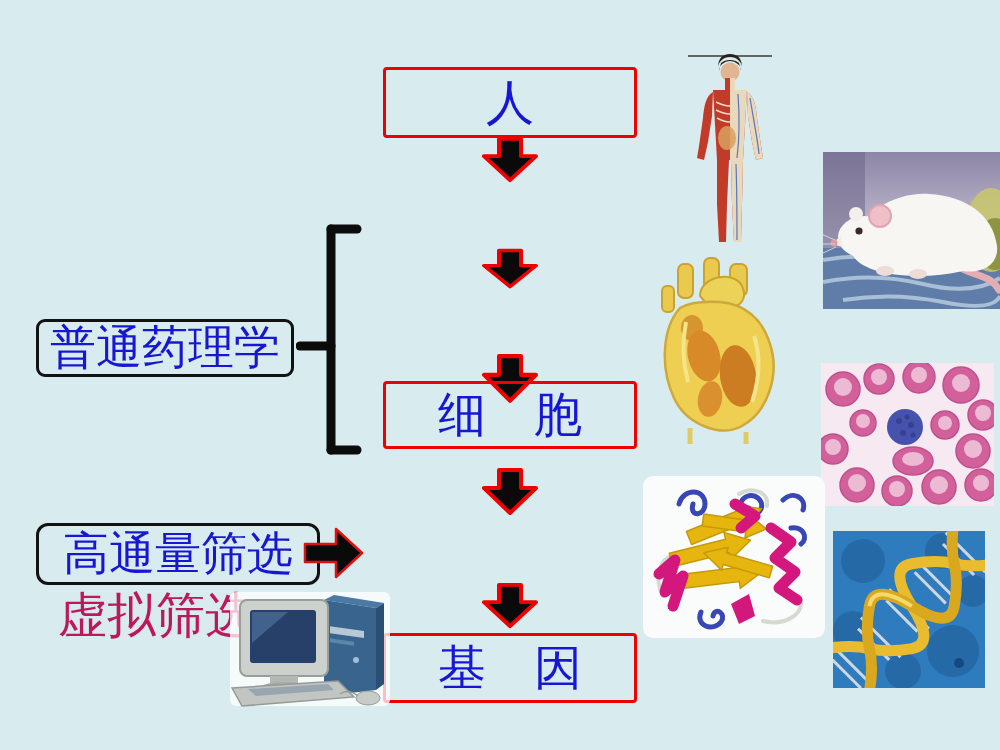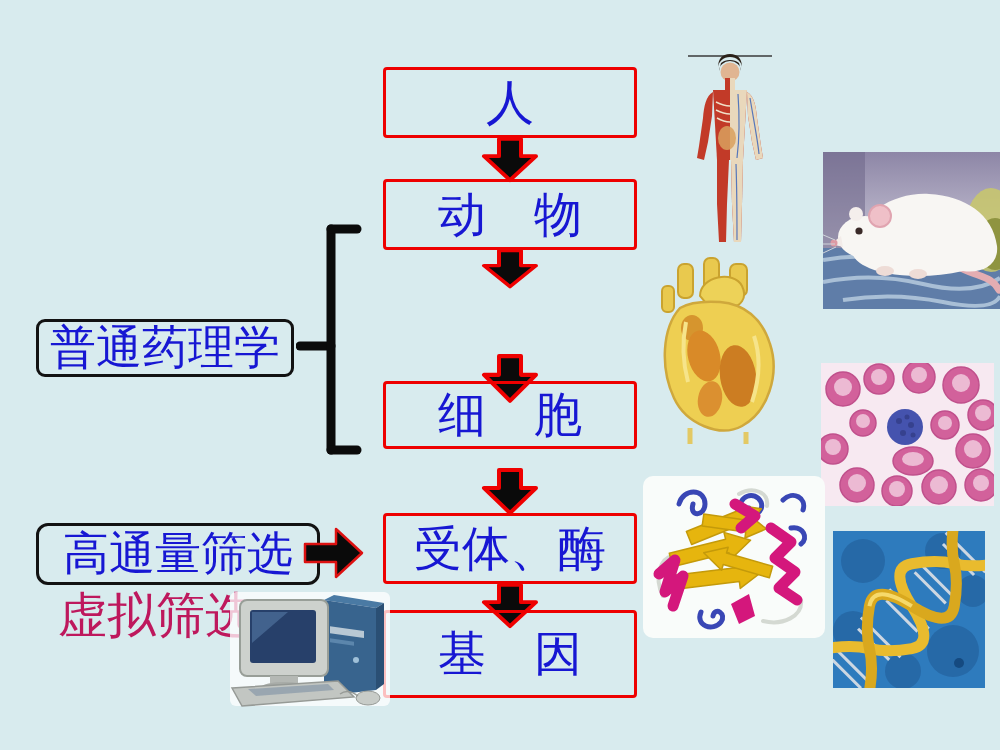--- a/index.html
+++ b/index.html
@@ -40,46 +40,40 @@
 
 <div class="slide">
 
   <div class="fbox" style="top:67px;height:71px">
     <span>人</span>
   </div>
   <svg class="darrow" style="top:136px;height:48px" viewBox="0 0 64 50" preserveAspectRatio="none">
     <polygon points="21,3 43,3 43,21 58,21 32,46 6,21 21,21" fill="#0a0a0a" stroke="#ee0000" stroke-width="4" stroke-linejoin="round"></polygon>
   </svg>
 
-  <div class="fbox" style="top:179px;height:71px">
-    <span>动　物</span>
-  </div>
   <svg class="darrow" style="top:248px;height:42px" viewBox="0 0 64 50" preserveAspectRatio="none">
     <polygon points="21,3 43,3 43,21 58,21 32,46 6,21 21,21" fill="#0a0a0a" stroke="#ee0000" stroke-width="4" stroke-linejoin="round"></polygon>
   </svg>
 
   <svg class="darrow" style="top:353px;height:52px" viewBox="0 0 64 50" preserveAspectRatio="none">
     <polygon points="21,3 43,3 43,21 58,21 32,46 6,21 21,21" fill="#0a0a0a" stroke="#ee0000" stroke-width="4" stroke-linejoin="round"></polygon>
   </svg>
 
   <div class="fbox" style="top:381px;height:68px">
     <span>细　胞</span>
   </div>
   <svg class="darrow" style="top:467px;height:50px" viewBox="0 0 64 50" preserveAspectRatio="none">
     <polygon points="21,3 43,3 43,21 58,21 32,46 6,21 21,21" fill="#0a0a0a" stroke="#ee0000" stroke-width="4" stroke-linejoin="round"></polygon>
   </svg>
 
-  <div class="fbox" style="top:513px;height:71px">
-    <span>受体、酶</span>
-  </div>
   <svg class="darrow" style="top:582px;height:48px" viewBox="0 0 64 50" preserveAspectRatio="none">
     <polygon points="21,3 43,3 43,21 58,21 32,46 6,21 21,21" fill="#0a0a0a" stroke="#ee0000" stroke-width="4" stroke-linejoin="round"></polygon>
   </svg>
 
-  <div class="fbox" style="top:610px;height:88px">
+  <div class="fbox" style="top:633px;height:70px">
     <span>基　因</span>
   </div>
 
   <div class="lbox" style="top:319px;width:258px;height:58px">
     <span>普通药理学</span>
   </div>
 
   <svg class="abs" style="left:296px;top:222px" width="66" height="236" viewBox="0 0 66 236">
     <g stroke="#0b0b0b" stroke-width="9" stroke-linecap="round" fill="none">
       <line x1="4" y1="124" x2="35" y2="124"></line>

